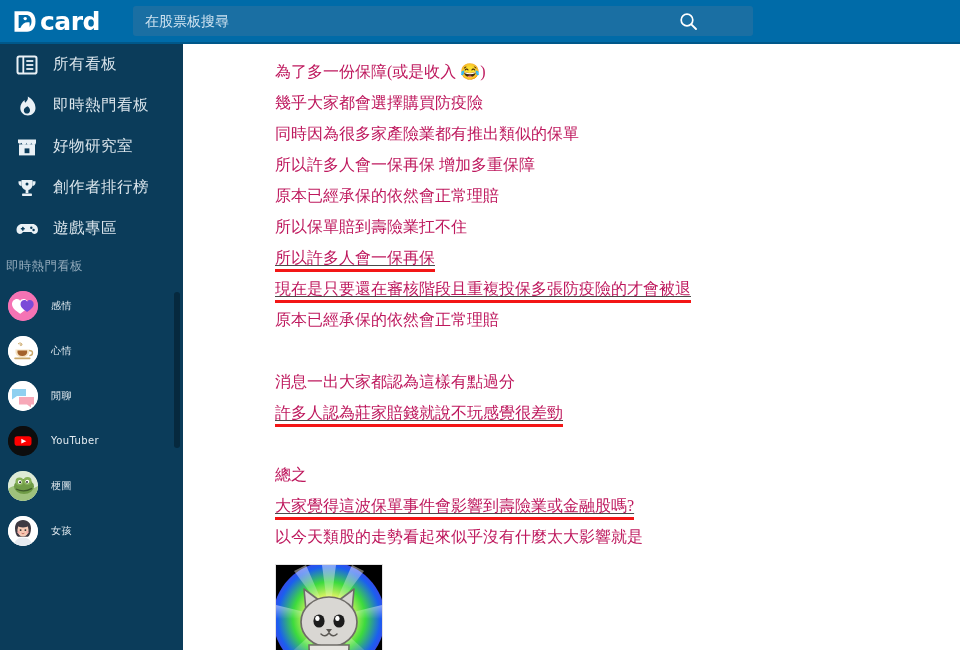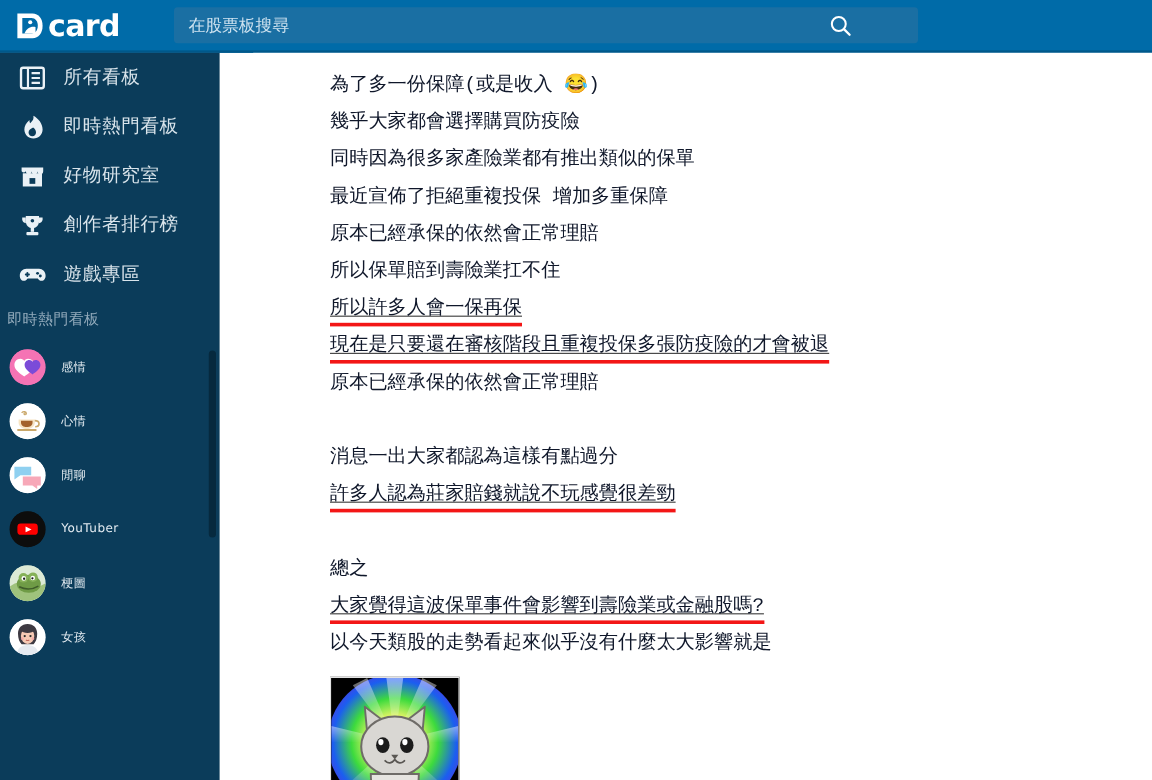--- a/index.html
+++ b/index.html
@@ -41,21 +41,21 @@
     font-weight: 700;
     letter-spacing: -0.5px;
     line-height: 1;
     margin-left: 1px;
     font-family: "DejaVu Sans", sans-serif;
   }
   #search-wrap {
     position: relative;
     width: 572px;
     height: 30px;
-    margin-left: 20px;
+    margin-left: 8px;
   }
   #search-input {
     width: 620px;
     height: 30px;
     background: #1A6FA3;
     border: none;
     border-radius: 3px;
     color: #ffffff;
     font-size: 14px;
     padding: 0 40px 0 12px;
@@ -151,23 +151,23 @@
     height: 606px;
     background: #ffffff;
     overflow: hidden;
   }
   #post-body {
     padding: 12px 0 0 64px;
   }
   .line {
     font-size: 16px;
     line-height: 31px;
-    color: #0f172a;
+    color: #be185d;
     white-space: nowrap;
-    font-family: Liberation Mono, monospace;
+    font-family: Liberation Serif, serif;
   }
   .line .u {
     text-decoration: underline;
     text-decoration-color: #4a4a4a;
     text-underline-offset: 2px;
   }
   .line.hl {
     position: relative;
     display: inline-block;
   }
@@ -379,21 +379,21 @@
 
   <div id="sidebar-scrollbar"></div>
 </div>
 
 <div id="main">
   <div id="post-body">
 
     <div class="line"><span>為了多一份保障(或是收入 😂)</span></div>
     <div class="line"><span>幾乎大家都會選擇購買防疫險</span></div>
     <div class="line"><span>同時因為很多家產險業都有推出類似的保單</span></div>
-    <div class="line"><span>最近宣佈了拒絕重複投保 增加多重保障</span></div>
+    <div class="line"><span>所以許多人會一保再保 增加多重保障</span></div>
     <div class="line"><span>原本已經承保的依然會正常理賠</span></div>
     <div class="line"><span>所以保單賠到壽險業扛不住</span></div>
 
     <div class="hl-wrap">
       <span class="line hl"><span class="u">所以許多人會一保再保</span><span class="redbar"></span></span>
     </div>
 
     <div class="hl-wrap">
       <span class="line hl"><span class="u">現在是只要還在審核階段且重複投保多張防疫險的才會被退</span><span class="redbar"></span></span>
     </div>

